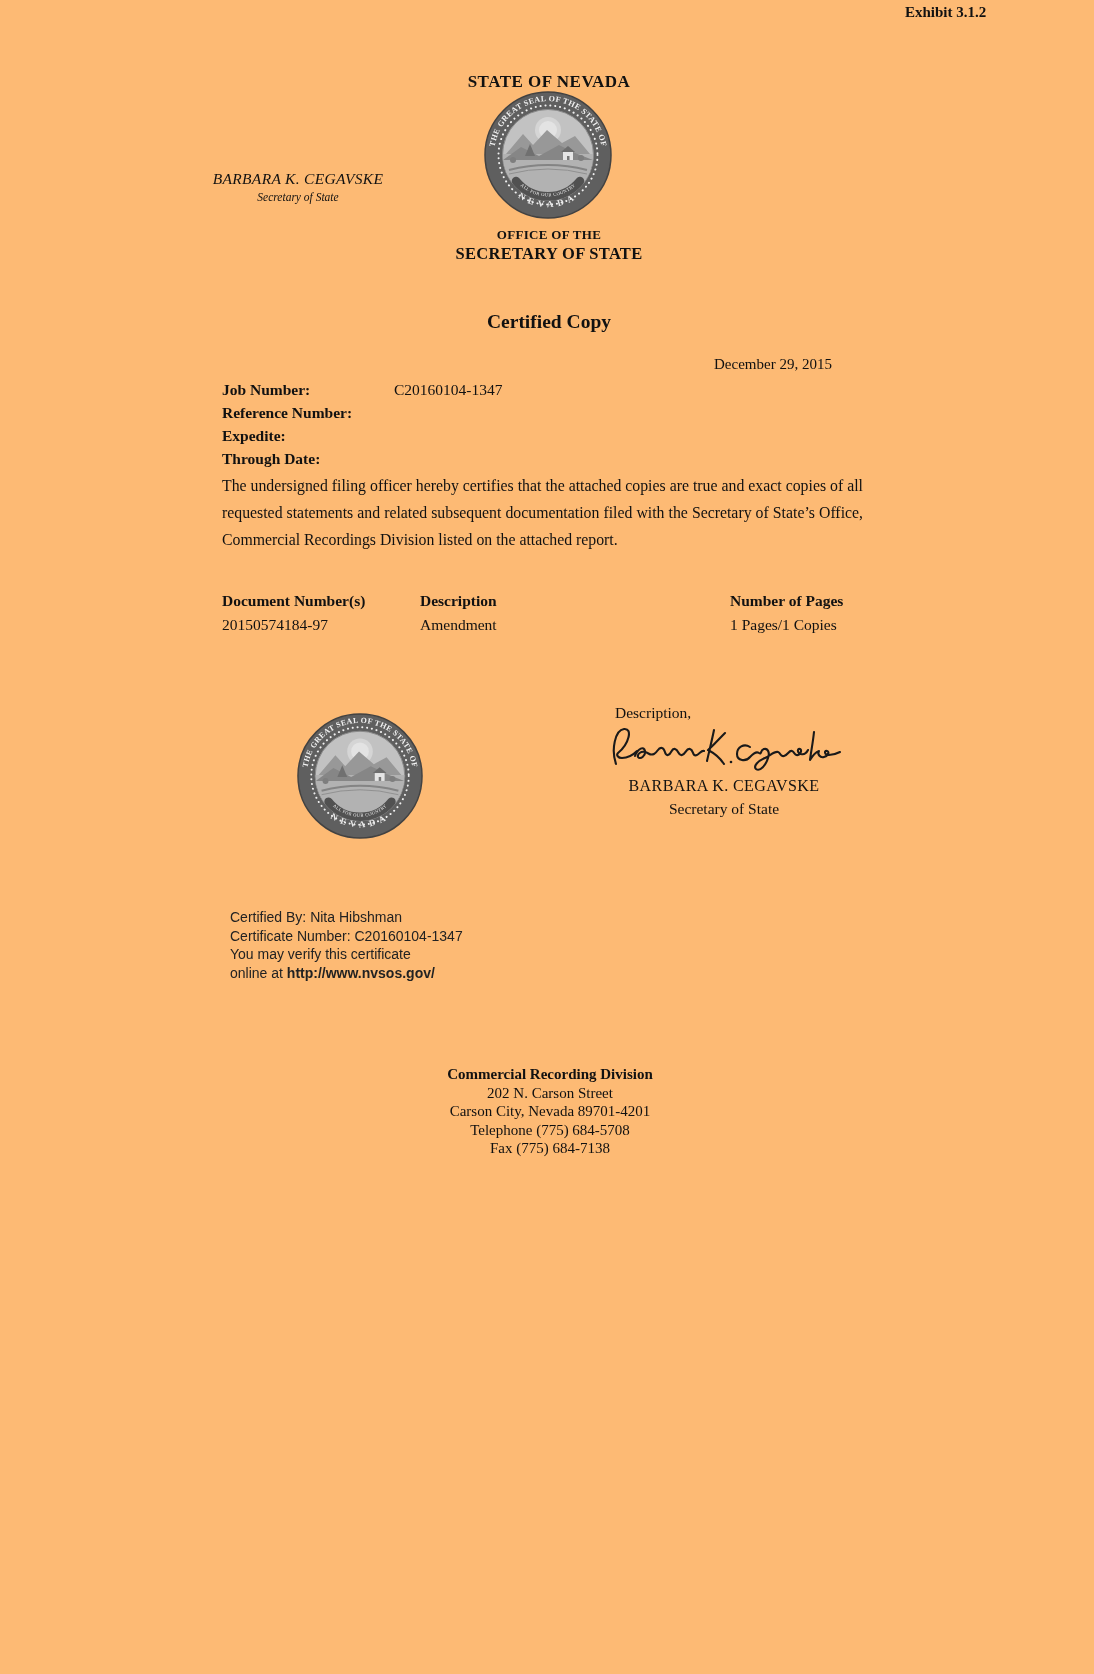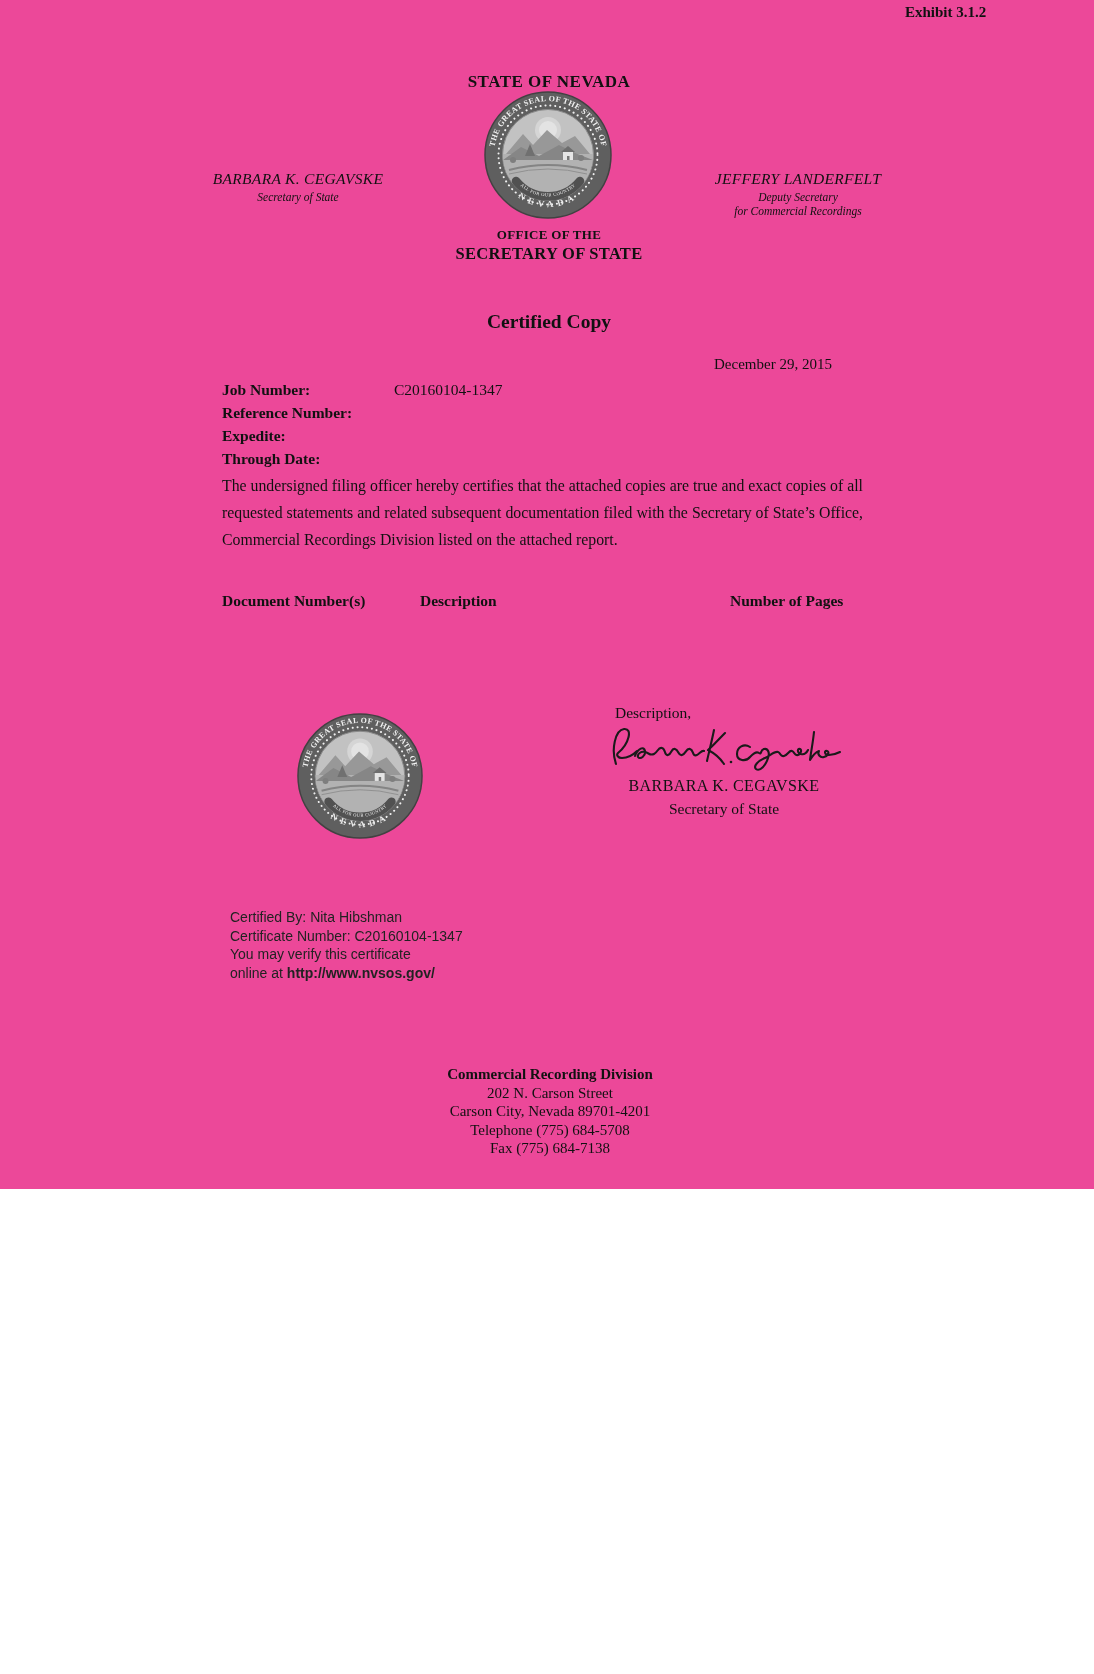--- a/index.html
+++ b/index.html
@@ -1,21 +1,21 @@
 <!DOCTYPE html>
 <html><head>
 <meta charset="utf-8">
 <style>
   * { margin: 0; padding: 0; box-sizing: border-box; }
   html, body { background: #ffffff; }
   #page {
     position: relative;
     width: 1094px;
-    height: 1189px;
-    background: #ec4899;
+    height: 1674px;
+    background: #fdba74;
     font-family: "Liberation Serif", serif;
     color: #111111;
     overflow: hidden;
   }
   .abs { position: absolute; }
 
   .exhibit { left: 905px; top: 4px; width: 180px; font-size: 15px; font-weight: bold; }
 
   .state-title { left: 0; top: 72px; width: 1094px; text-align: center; font-size: 17px; font-weight: bold; letter-spacing: 0.5px; transform: translateX(2px); }
 
@@ -115,27 +115,20 @@
         <textPath href="#ban1" startOffset="50%" text-anchor="middle">ALL FOR OUR COUNTRY</textPath>
       </text>
     </svg>
   </div>
 
   <div class="abs official official-left">
     <div class="name">BARBARA K. CEGAVSKE</div>
     <div class="sub">Secretary of State</div>
   </div>
 
-  <div class="abs official official-right">
-    <div class="name">JEFFERY LANDERFELT</div>
-    <div class="sub">
-      <div>Deputy Secretary</div>
-      <div>for Commercial Recordings</div>
-    </div>
-  </div>
 
   <div class="abs office-block">
     <div class="office-line1">OFFICE OF THE</div>
     <div class="office-line2">SECRETARY OF STATE</div>
   </div>
 
   <div class="abs doc-title">Certified Copy</div>
 
   <div class="abs date-line">December 29, 2015</div>
 
@@ -158,20 +151,25 @@
     </div>
   </div>
 
   <div class="abs cert-par">The undersigned filing officer hereby certifies that the attached copies are true and exact copies of all requested statements and related subsequent documentation filed with the Secretary of State’s Office, Commercial Recordings Division listed on the attached report.</div>
 
   <div class="abs doc-table">
     <div class="t-row t-head">
       <span class="t-c1">Document Number(s)</span>
       <span class="t-c2">Description</span>
       <span class="t-c3">Number of Pages</span>
+    </div>
+    <div class="t-row t-body">
+      <span class="t-c1">20150574184-97</span>
+      <span class="t-c2">Amendment</span>
+      <span class="t-c3">1 Pages/1 Copies</span>
     </div>
   </div>
 
   <div class="abs seal2">
     <svg class="seal-svg" width="128" height="128" viewBox="0 0 130 130">
       <defs>
         <path id="arcT2" d="M 11,65 A 54,54 0 0 1 119,65"></path>
         <path id="arcB2" d="M 13,65 A 52,52 0 0 0 117,65"></path>
         <path id="ban2" d="M 33,91 A 41,41 0 0 0 97,91"></path>
         <clipPath id="clip2">

